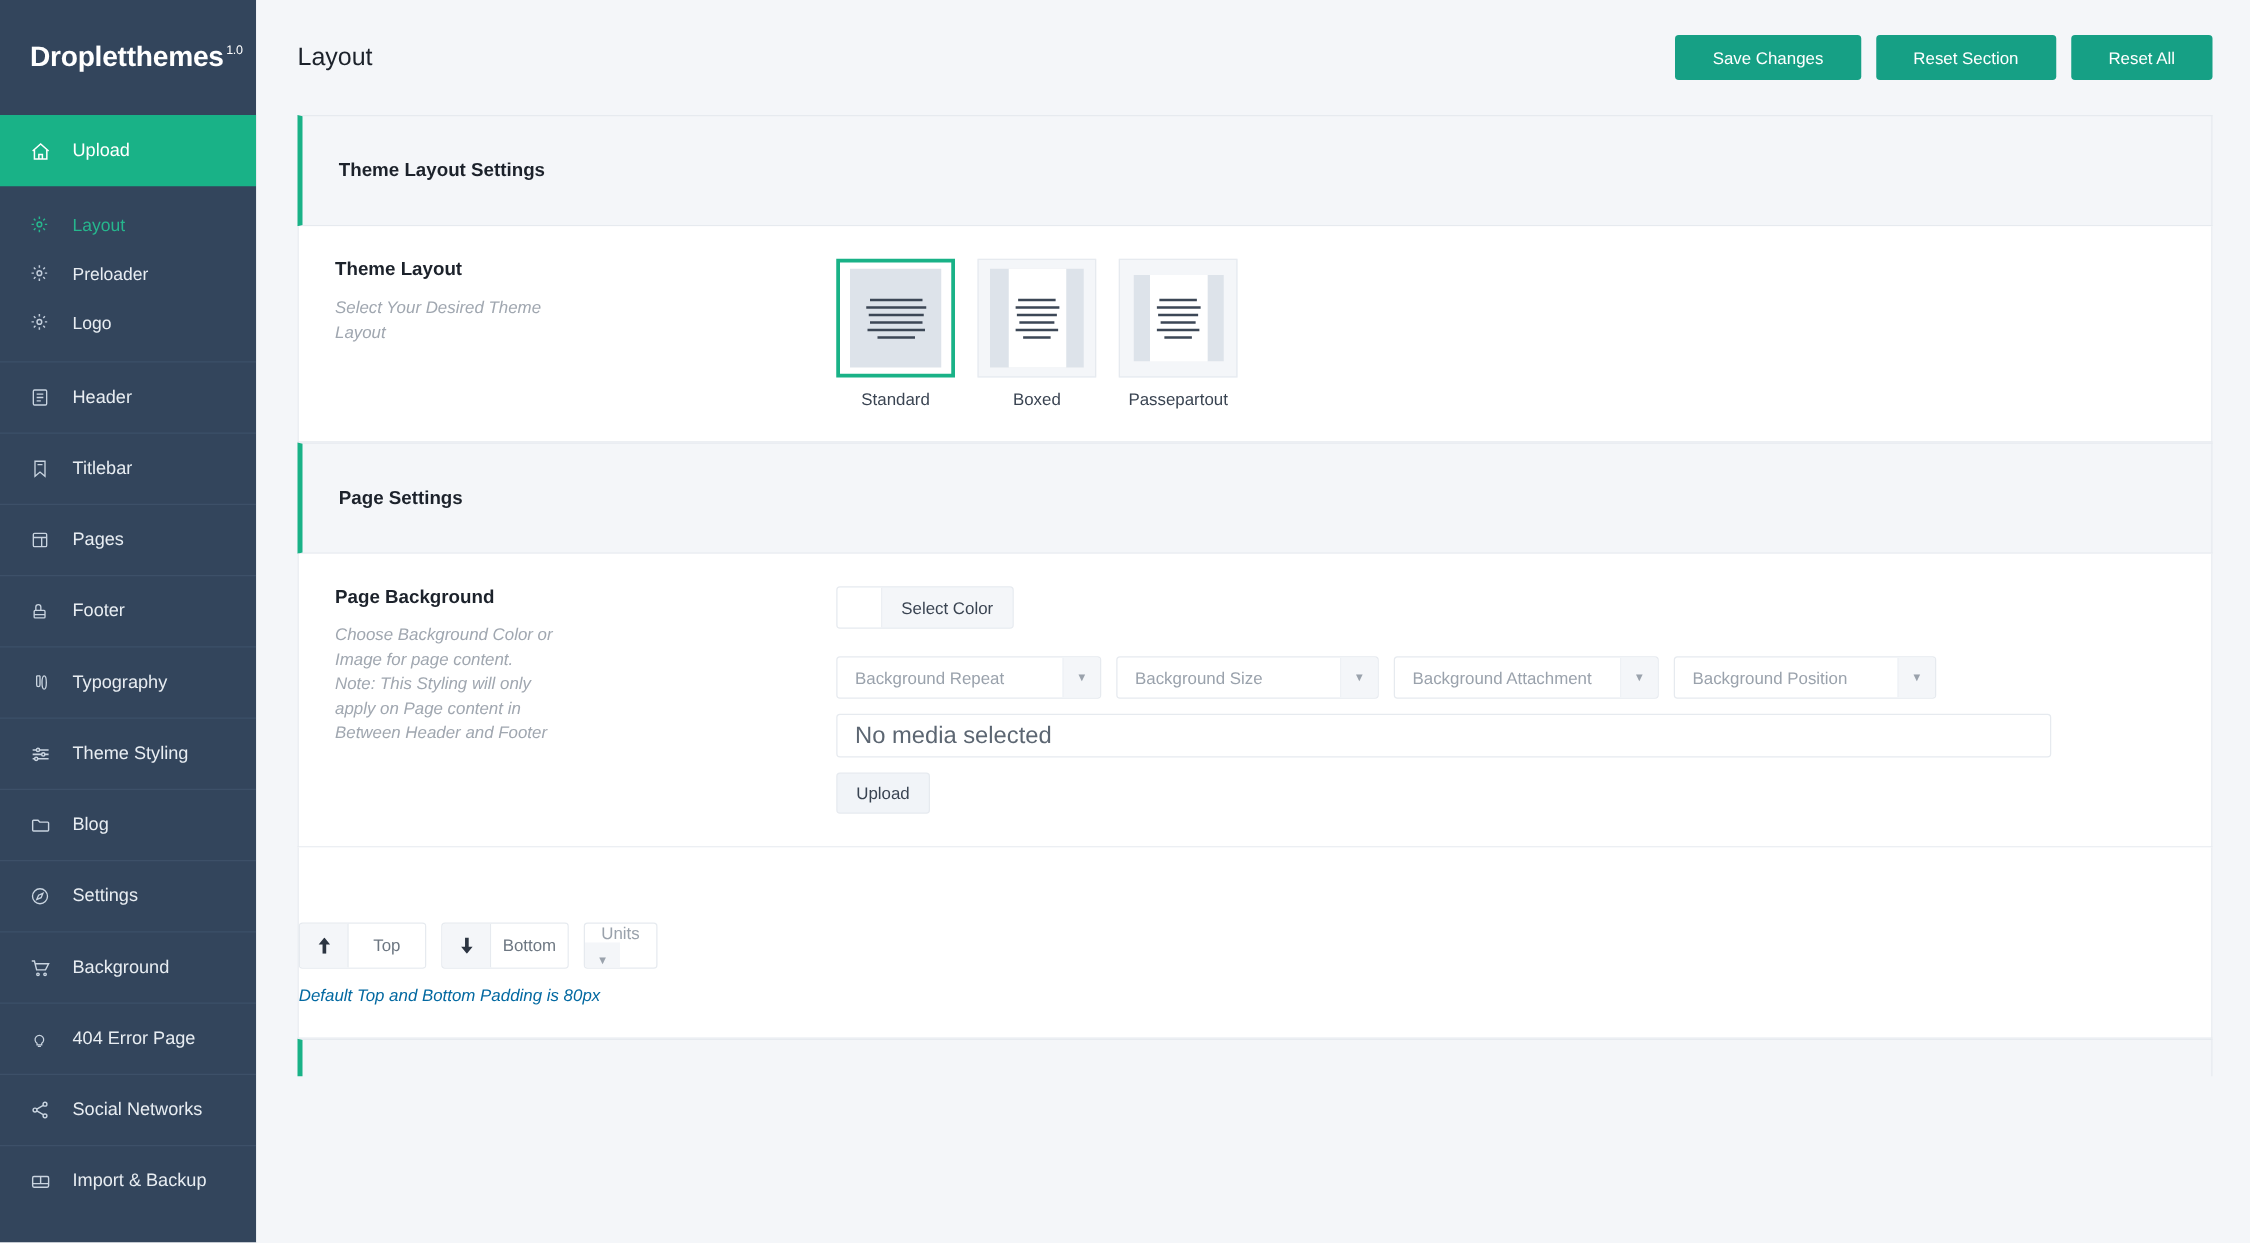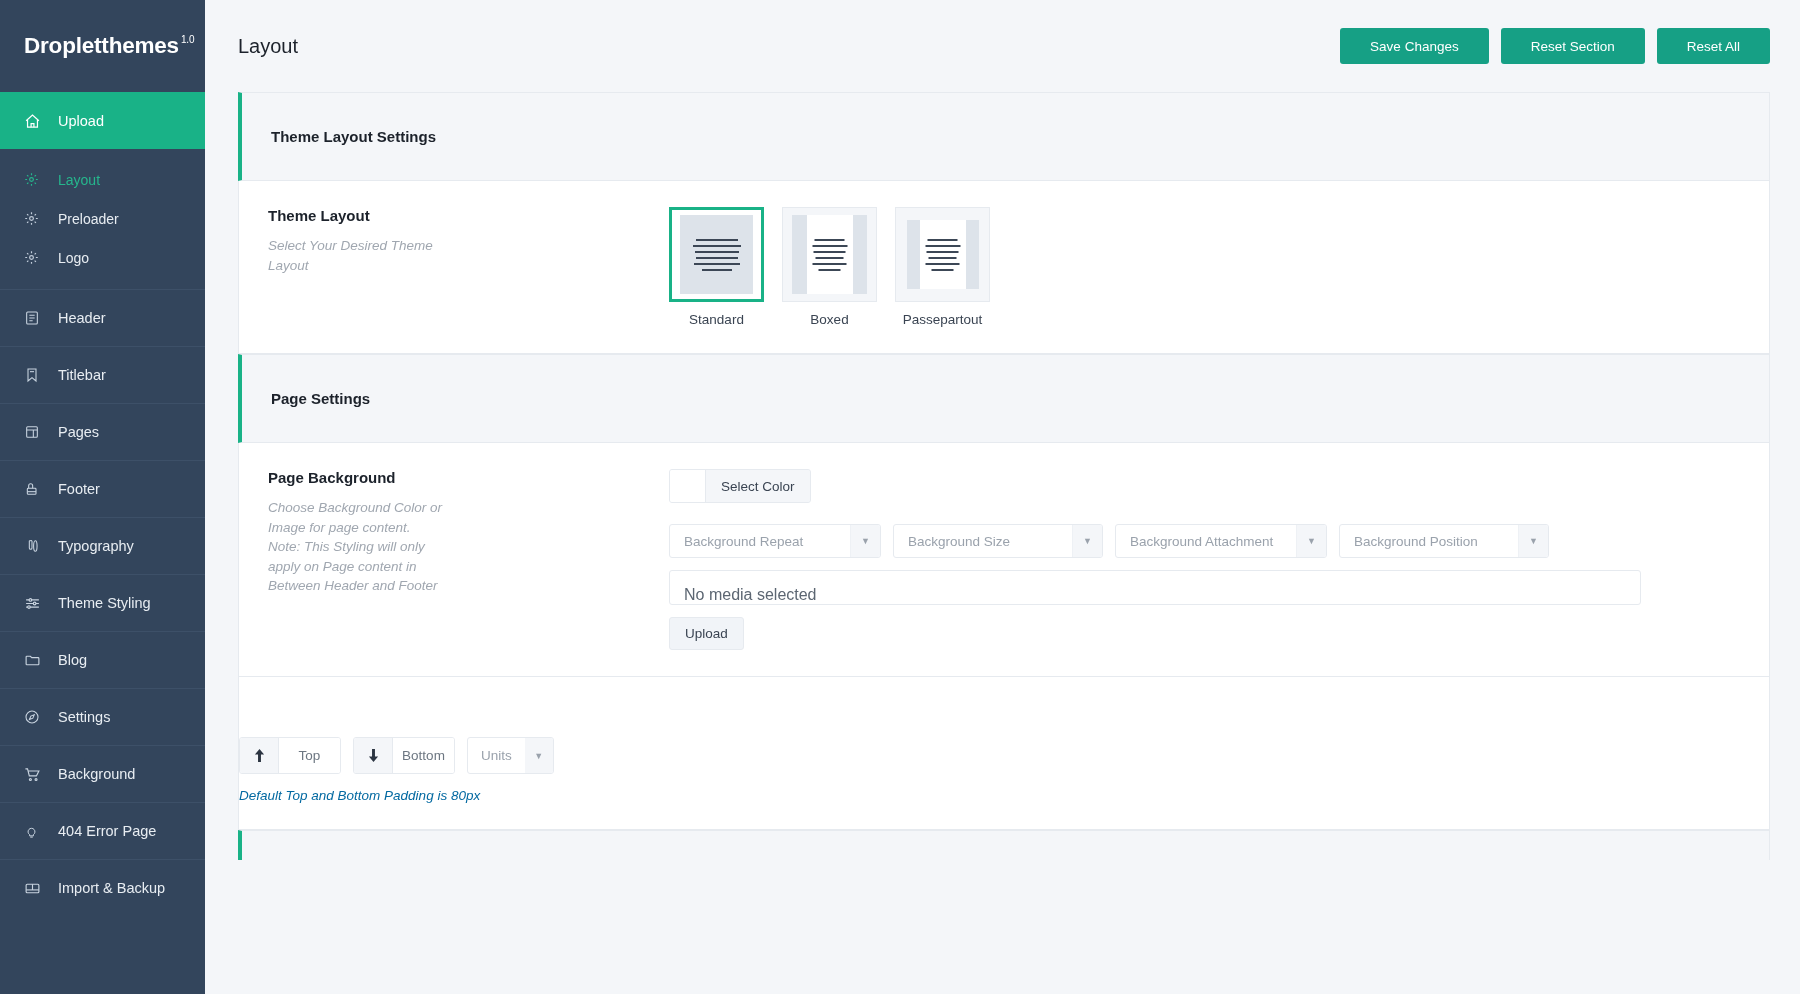--- a/index.html
+++ b/index.html
@@ -275,23 +275,23 @@
     border-left: 1px solid #eef1f5;
     display: flex; align-items: center; justify-content: center;
     color: #9aa2ac;
     font-size: 9px;
   }
   .media-field {
     margin-top: 12px;
     border: 1px solid #e6eaef;
     border-radius: 3px;
     height: 35px;
-    display: flex; align-items: flex-end;
+    display: flex; align-items: center;
     padding: 0 14px;
-    font-size: 16px;
+    font-size: 19px;
     color: #5c6672;
     background: #ffffff;
     width: 972px;
   }
   .upload-btn {
     margin-top: 12px;
     background: #f1f4f8;
     border: 1px solid #e6eaef;
     border-radius: 3px;
     height: 33px;
@@ -331,20 +331,21 @@
   }
   .pad-input::placeholder { color: #6d7782; }
   .units {
     display: flex;
     border: 1px solid #e6eaef;
     border-radius: 3px;
     height: 37px;
     overflow: hidden;
     background: #ffffff;
     cursor: pointer;
+    flex-direction: column;
   }
   .units-text {
     display: flex; align-items: center;
     padding: 0 13px;
     font-size: 13.5px;
     color: #9aa2ac;
   }
   .units-arrow {
     width: 28px; flex: 0 0 28px;
     background: #f4f6f9;
@@ -512,20 +513,31 @@
     <div class="nav-item">
       <span class="ico">
         <svg width="15" height="15" viewBox="0 0 24 24" fill="none" stroke="currentColor" stroke-width="1.6">
             <path d="M9 17a5.5 5.5 0 116 0v2H9v-2z"></path>
             <path d="M10 21h4"></path>
           </svg>
       </span>
       <span>404 Error Page</span>
     </div>
 
+    <div class="nav-item">
+      <span class="ico">
+        <svg width="16" height="16" viewBox="0 0 24 24" fill="none" stroke="currentColor" stroke-width="1.7">
+            <circle cx="18" cy="5" r="2.3"></circle>
+            <circle cx="6" cy="12" r="2.3"></circle>
+            <circle cx="18" cy="19" r="2.3"></circle>
+            <path d="M8.1 10.9l7.8-4.5M8.1 13.1l7.8 4.5"></path>
+          </svg>
+      </span>
+      <span>Social Networks</span>
+    </div>
 
     <div class="nav-item">
       <span class="ico">
         <svg width="17" height="17" viewBox="0 0 24 24" fill="none" stroke="currentColor" stroke-width="1.6">
             <rect x="3" y="6" width="18" height="12" rx="1.5"></rect>
             <path d="M3 14h18"></path>
             <path d="M12 6v8"></path>
           </svg>
       </span>
       <span>Import &amp; Backup</span>

